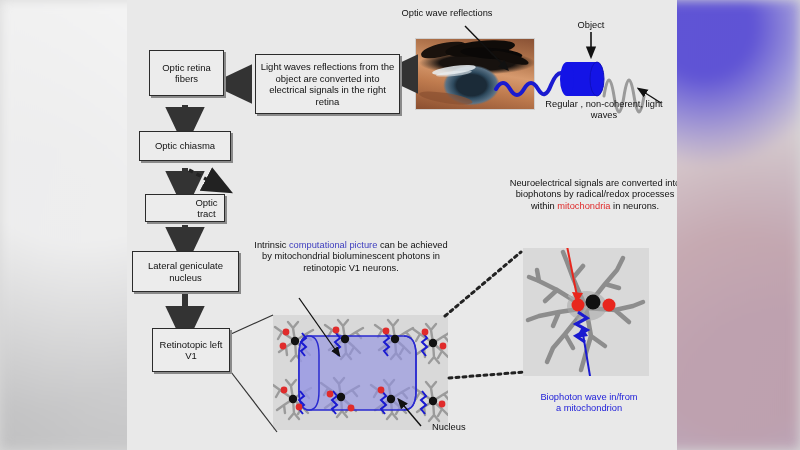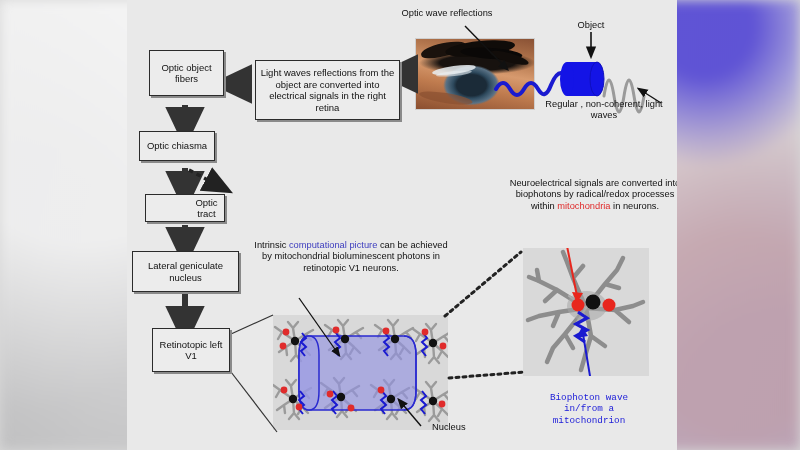--- a/index.html
+++ b/index.html
@@ -29,21 +29,21 @@
     font-size:9.5px;line-height:11.5px;padding:2px;}
   .box.shadow{box-shadow:2px 2px 0 #8a8a8a;}
   .vec{position:absolute;left:0;top:0;width:550px;height:450px;overflow:visible;
        pointer-events:none;}
 
   
   .txt{position:absolute;font-size:9.3px;line-height:11.4px;color:#111;
        text-align:center;}
   .blue{color:#3d3dbe;}
   .red{color:#e02b2b;}
-  .bluelabel{color:#1b1bd8;font-size:9.3px;line-height:11.4px;text-align:center;font-family:Liberation Mono, monospace;}
+  .bluelabel{color:#1b1bd8;font-size:9.3px;line-height:11.4px;text-align:center;}
 
   
   .eyephoto{position:absolute;left:288px;top:38px;width:118px;height:70px;
     border:1px solid #cfcfcf;overflow:hidden;
     background:
       radial-gradient(ellipse 30% 36% at 47% 66%, #1b2b38 0 42%, #2e4a5e 52%, #5a7285 72%, rgba(0,0,0,0) 80%),
       radial-gradient(ellipse 13% 17% at 46% 68%, #07090c 0 70%, rgba(0,0,0,0) 100%),
       radial-gradient(ellipse 58% 20% at 52% 34%, #17120f 0 55%, rgba(0,0,0,0) 85%),
       linear-gradient(190deg,#8a5235 0%,#b3764d 26%,#d79a6e 46%,#c07c4f 66%,#8b4f30 100%);}
   .lash{position:absolute;background:#0d0b0a;border-radius:50%;transform-origin:bottom center;}
@@ -286,29 +286,29 @@
 
       <g>
         <path d="M477,96 q5,-32 10,0 q5,32 10,0 q5,-32 10,0 q5,32 10,0" fill="none" stroke="#9a9a9a" stroke-width="3" stroke-linecap="round"></path>
       </g>
 
       <g>
         <line x1="534" y1="103" x2="512" y2="89" stroke="#111" stroke-width="1.4" marker-end="url(#thin)"></line>
       </g>
     </svg>
 
-    <div class="box shadow" style="left:128px;top:60px;width:145px;height:60px;">
+    <div class="box shadow" style="left:128px;top:54px;width:145px;height:60px;">
       <span>Light waves reflections from the object are converted into electrical signals in the right retina</span>
     </div>
 
     <div class="box shadow" style="left:22px;top:50px;width:75px;height:46px;">
-      <span>Optic object fibers</span>
-    </div>
-
-    <div class="box shadow" style="left:12px;top:131px;width:76px;height:30px;">
+      <span>Optic retina fibers</span>
+    </div>
+
+    <div class="box shadow" style="left:12px;top:131px;width:92px;height:30px;">
       <span>Optic chiasma</span>
     </div>
 
     <div class="box shadow" style="left:18px;top:194px;width:80px;height:28px;padding-left:45px;">
       <span>Optic tract</span>
     </div>
 
     <div class="box shadow" style="left:5px;top:251px;width:107px;height:41px;">
       <span>Lateral geniculate nucleus</span>
     </div>

